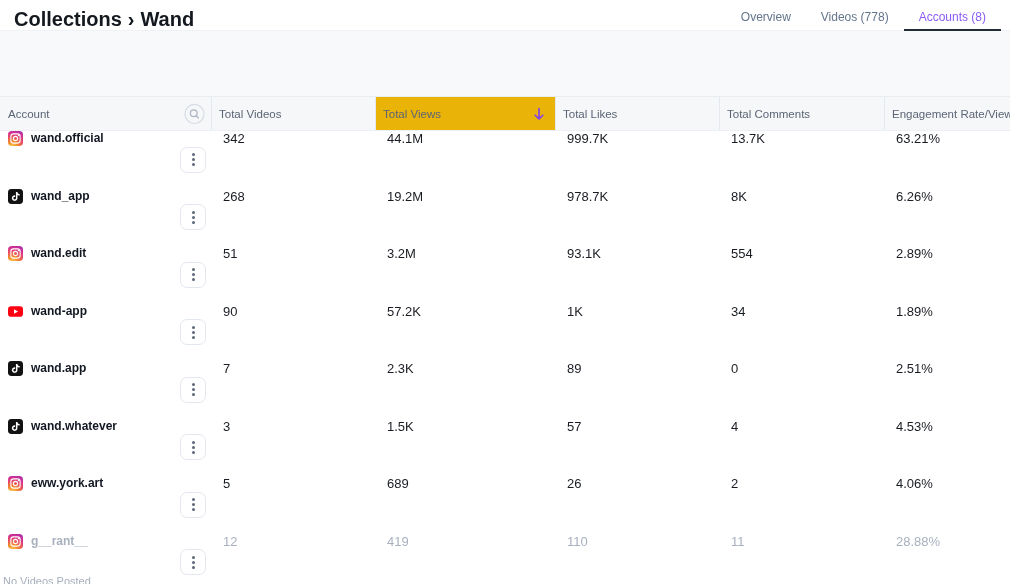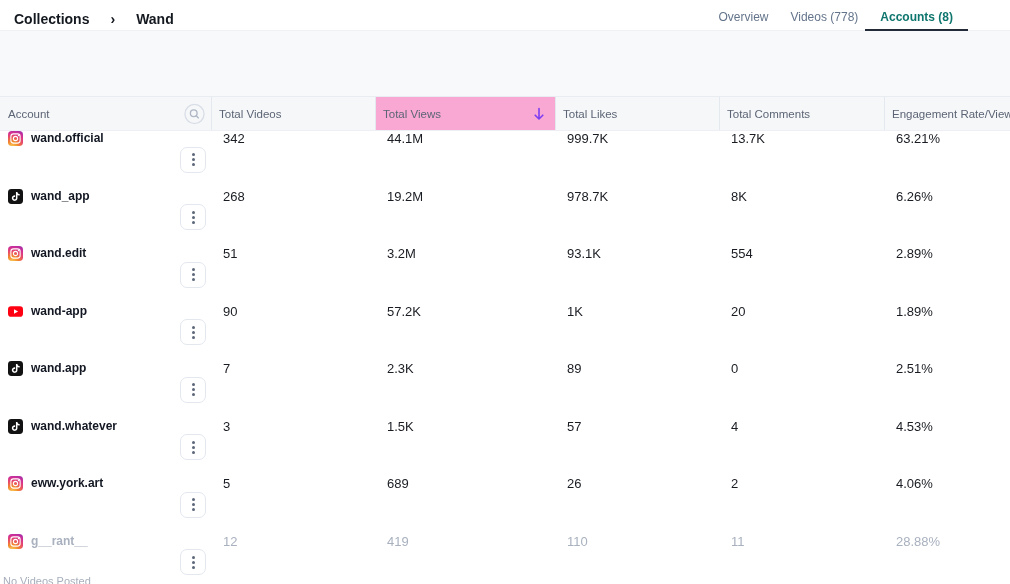--- a/index.html
+++ b/index.html
@@ -15,45 +15,45 @@
   .topbar {
     height: 30px;
     background: #fff;
     display: flex;
     align-items: stretch;
     justify-content: space-between;
   }
   .breadcrumb {
     display: flex;
     align-items: center;
-    gap: 21px;
+    gap: 6px;
     margin-left: 14px;
-    font-size: 14px;
+    font-size: 20px;
     font-weight: 700;
     color: #14181f;
     padding-top: 8px;
   }
   .tabs {
     display: flex;
-    gap: 18px;
-    margin-right: 55px;
+    gap: 26px;
+    margin-right: 22px;
     align-items: stretch;
   }
   .tab {
     position: relative;
     display: flex;
     align-items: center;
     font-size: 12px;
     color: #64748b;
     cursor: pointer;
     padding: 0 2px;
     padding-top: 4px;
     white-space: nowrap;
   }
-  .tab.active { color: #0f766e; font-weight: 700; }
+  .tab.active { color: #8b5cf6; font-weight: 400; }
   .tab.active::after {
     content: "";
     position: absolute;
     left: -13px; right: -13px; bottom: -1px;
     height: 2px;
     background: #232b38;
   }
 
   
   .band {
@@ -78,21 +78,21 @@
     display: flex;
     align-items: center;
     padding-left: 7px;
     font-size: 11.5px;
     color: #5c6575;
     border-left: 1px solid #e4e8ef;
     white-space: nowrap;
     cursor: pointer;
   }
   .th:first-child { border-left: none; padding-left: 8px; }
-  .th.sorted { background: #f9a8d4; }
+  .th.sorted { background: #eab308; }
   .searchbtn {
     position: absolute;
     right: 6px;
     top: 50%;
     transform: translateY(-50%);
     width: 21px; height: 21px;
     border: none; background: transparent;
     padding: 0; cursor: pointer;
     display: flex; align-items: center; justify-content: center;
   }
@@ -304,21 +304,21 @@
         </span>
       <span class="aname">wand-app</span>
 
       <button class="kebab">
         <span class="kebab-dots"></span>
       </button>
     </div>
     <div class="cell">90</div>
     <div class="cell">57.2K</div>
     <div class="cell">1K</div>
-    <div class="cell">20</div>
+    <div class="cell">34</div>
     <div class="cell">1.89%</div>
   </div>
 
   <div class="trow grid-cols">
     <div class="cell account">
       <span class="picon">
           <svg viewBox="0 0 24 24">
             <rect width="24" height="24" rx="5.5" fill="#121212"></rect>
             <g transform="translate(5.2,4.6) scale(0.6)">
               <path fill="#fff" d="M12.525.02c1.31-.02 2.61-.01 3.91-.02.08 1.53.63 3.09 1.75 4.17 1.12 1.11 2.7 1.62 4.24 1.79v4.03c-1.44-.05-2.89-.35-4.2-.97-.57-.26-1.1-.59-1.62-.93-.01 2.92.01 5.84-.02 8.75-.08 1.4-.54 2.79-1.35 3.94-1.31 1.92-3.58 3.17-5.91 3.21-1.43.08-2.86-.31-4.08-1.03-2.02-1.19-3.44-3.37-3.65-5.71-.02-.5-.03-1-.01-1.49.18-1.9 1.12-3.72 2.58-4.96 1.66-1.44 3.98-2.13 6.15-1.72.02 1.48-.04 2.96-.04 4.44-.99-.32-2.15-.23-3.02.37-.63.41-1.11 1.04-1.36 1.75-.21.51-.15 1.07-.14 1.61.24 1.64 1.82 3.02 3.5 2.87 1.12-.01 2.19-.66 2.77-1.61.19-.33.4-.67.41-1.06.1-1.79.06-3.57.07-5.36.01-4.03-.01-8.05.02-12.07z"></path>

